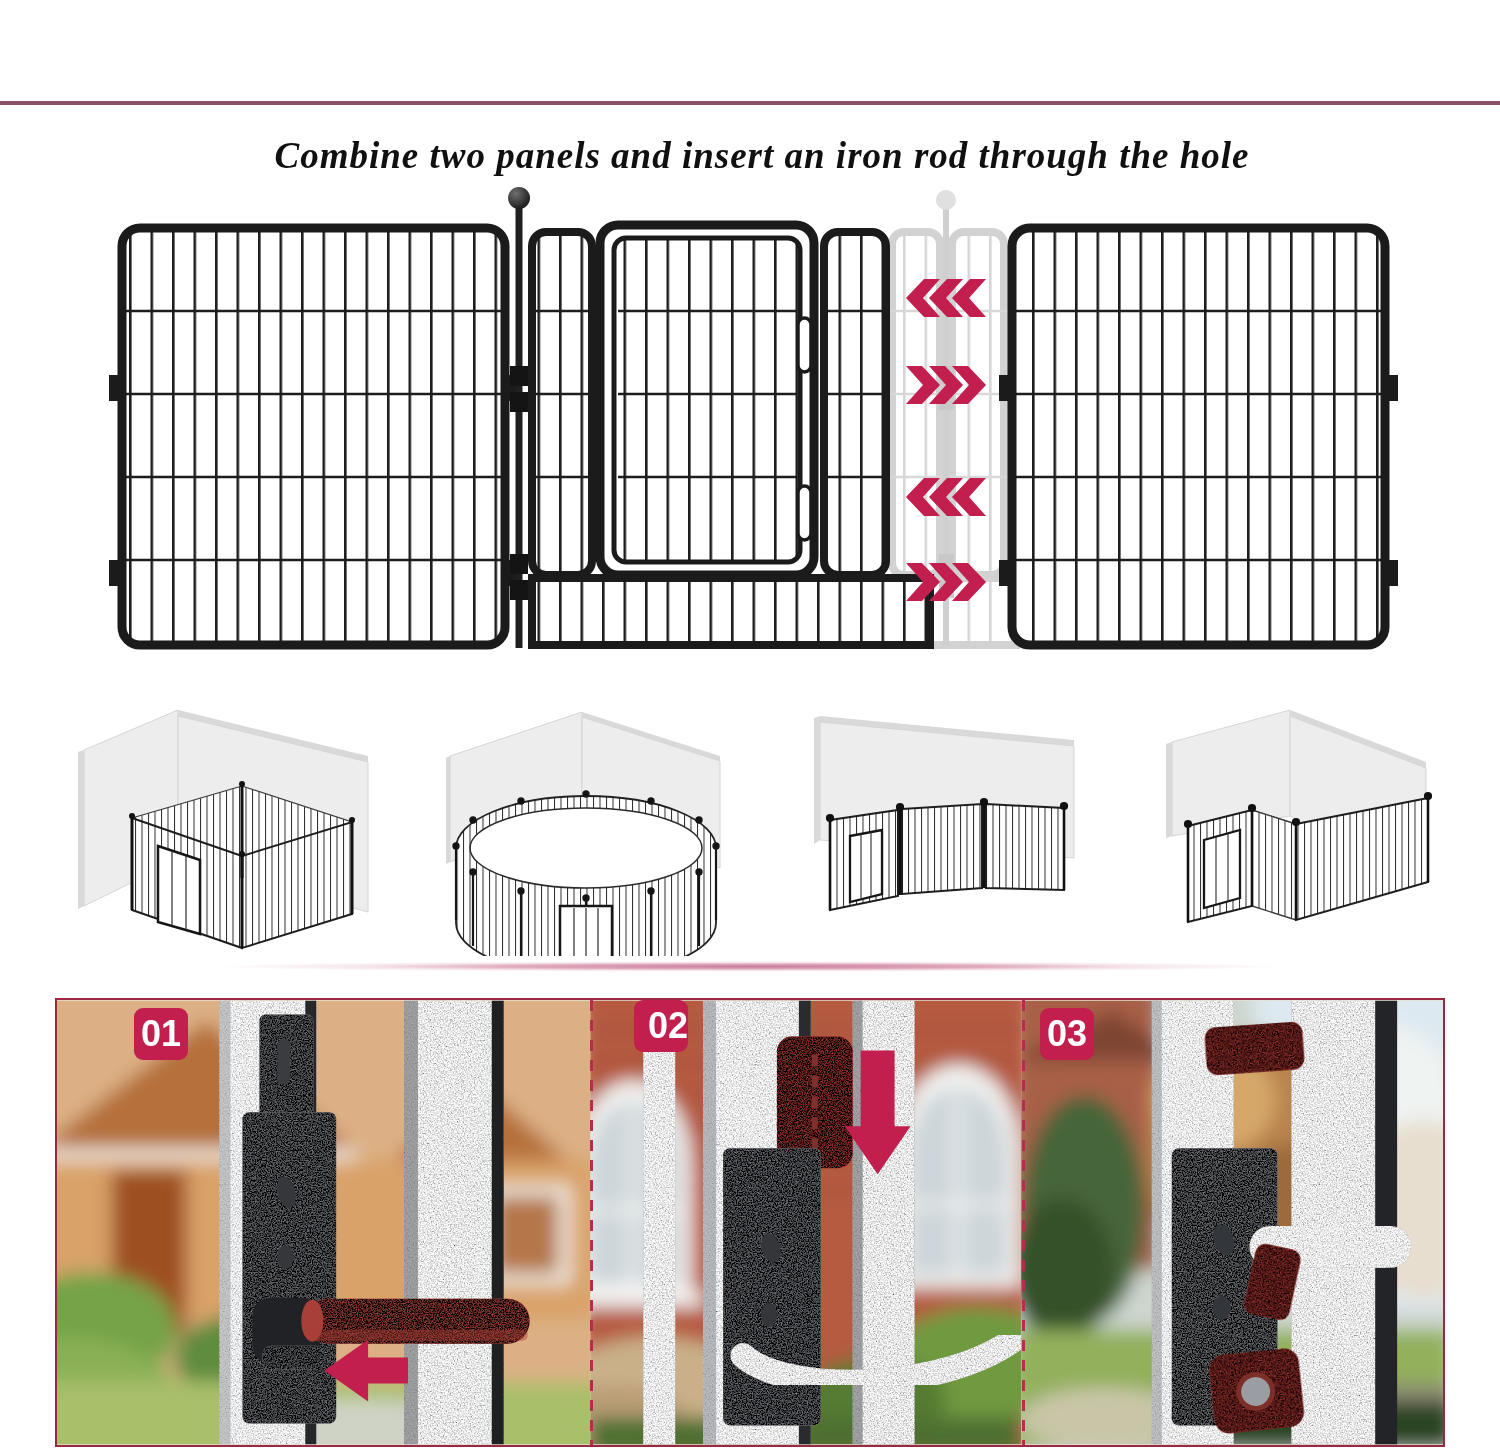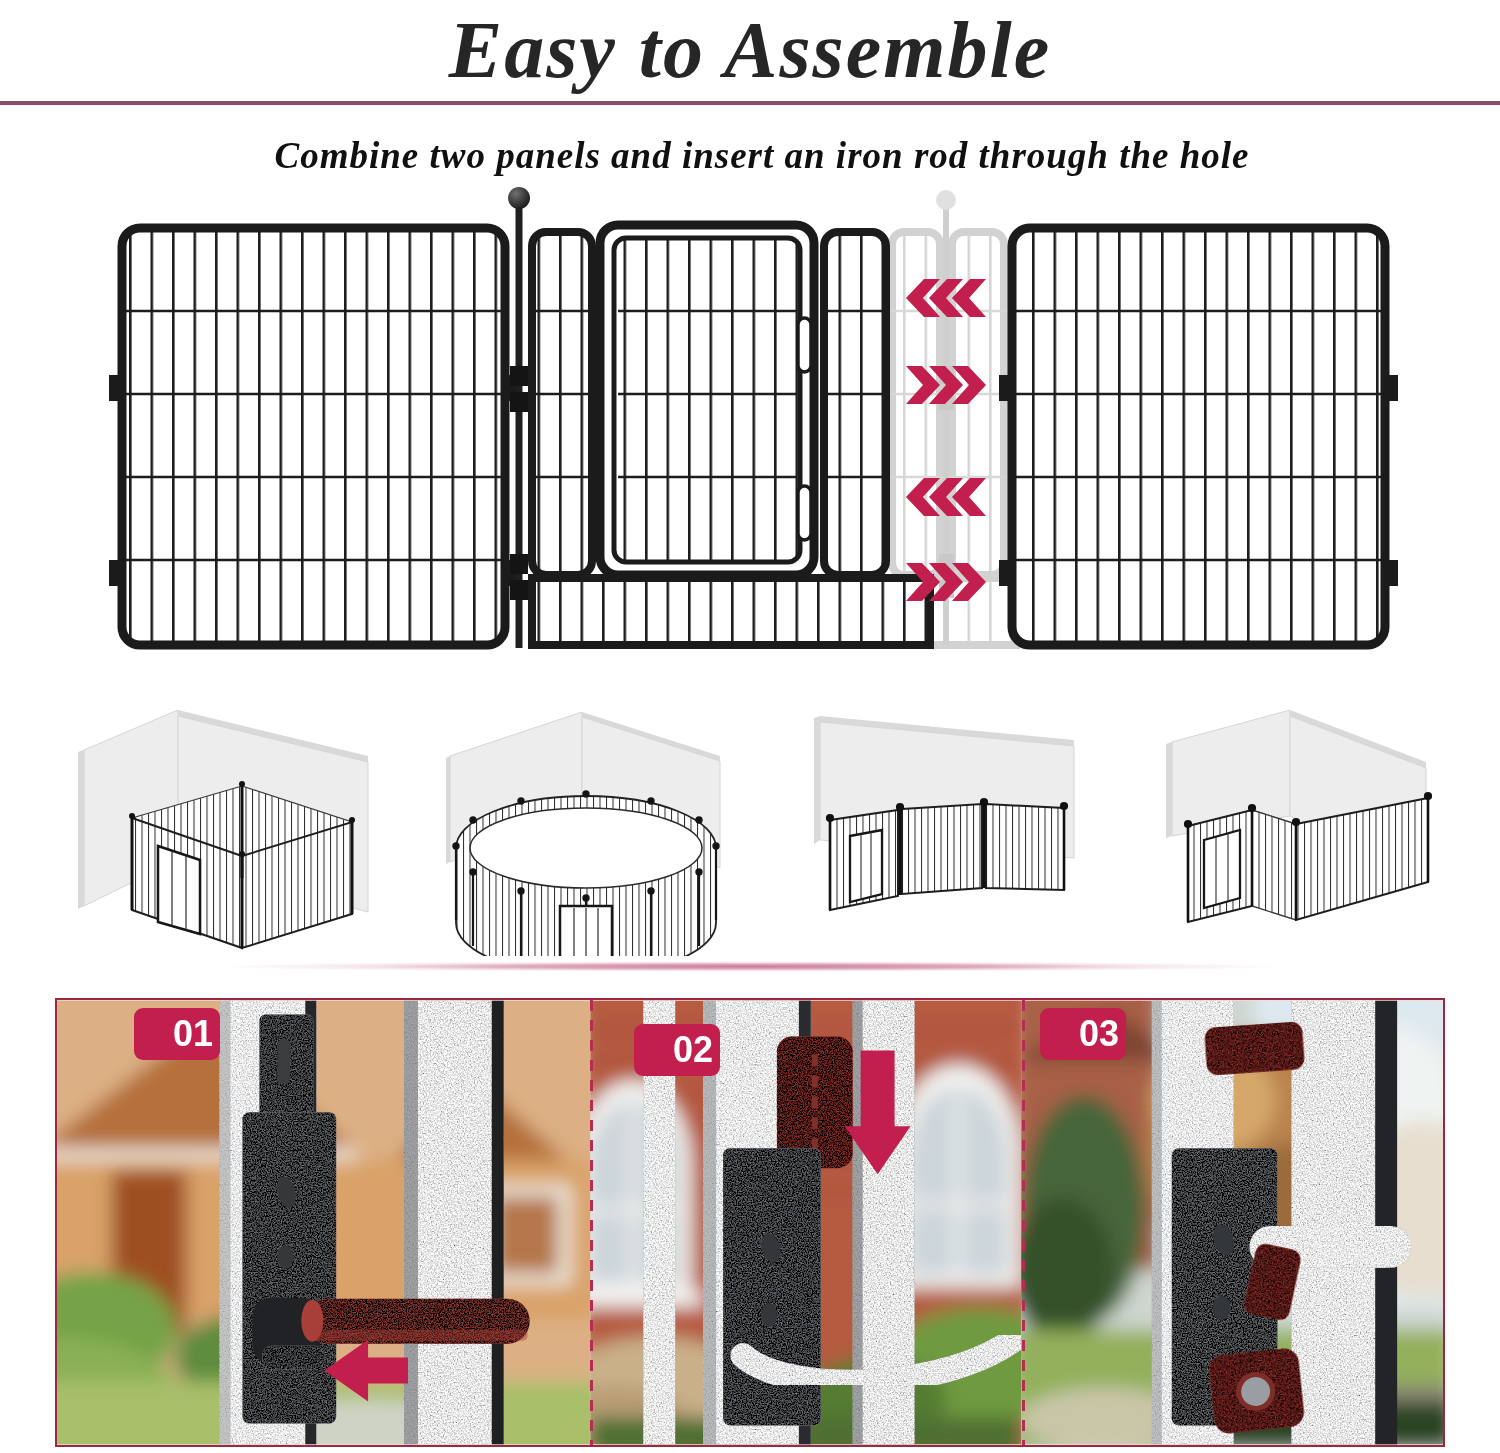--- a/index.html
+++ b/index.html
@@ -21,31 +21,30 @@
         background:radial-gradient(ellipse closest-side at 50% 50%, #c97b9a 0%, rgba(214,143,169,0.75) 45%, rgba(228,180,197,0.35) 72%, rgba(255,255,255,0) 100%);}
   .strip{position:absolute;top:998px;left:55px;width:1390px;height:449px;
          border:2px solid #9C2742;box-sizing:border-box;background:#e8e0d2;}
   .strip svg{position:absolute;top:0;left:0;}
   .dash{position:absolute;top:0;bottom:0;width:3px;
         background:repeating-linear-gradient(180deg,#b52d52 0 11px,rgba(0,0,0,0) 11px 20px);}
   .dash.d1{left:533px;}
   .dash.d2{left:965px;}
   .badge{position:absolute;width:54px;height:52px;background:#C21E4E;border-radius:9px;
          color:#fff;font-family:"Liberation Sans", sans-serif;font-weight:700;font-size:36px;
-         line-height:52px;text-align:center;padding-left:32px;}
+         line-height:52px;text-align:center;}
   .badge.b1{left:77px;top:8px;}
-  .badge.b2{left:577px;top:24px;}
+  .badge.b2{left:577px;top:0;text-align:right;}
   .badge.b3{left:983px;top:8px;}
 </style>
 </head>
 <body>
 
 <div class="canvas">
 
-  <h1 class="title">Easy to Assemble</h1>
   <div class="rule"></div>
   <h2 class="subtitle">Combine two panels and insert an iron rod through the hole</h2>
 
   <svg class="assembly" width="1500" height="530" viewBox="0 0 1500 530">
     <defs>
       <pattern id="bars21" patternUnits="userSpaceOnUse" width="21.5" height="12">
         <rect width="21.5" height="12" fill="#ffffff"></rect>
         <line x1="1.3" y1="0" x2="1.3" y2="12" stroke="#1d1d1d" stroke-width="2.6"></line>
       </pattern>
       <pattern id="gbars21" patternUnits="userSpaceOnUse" width="21.5" height="12">

